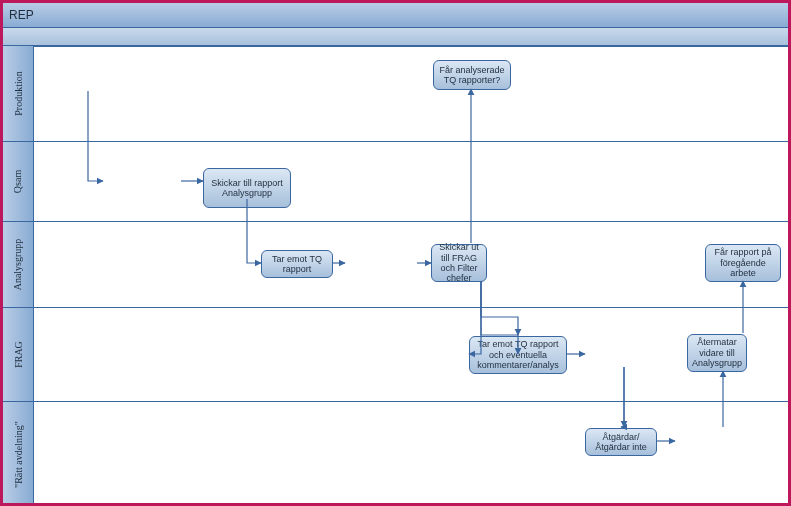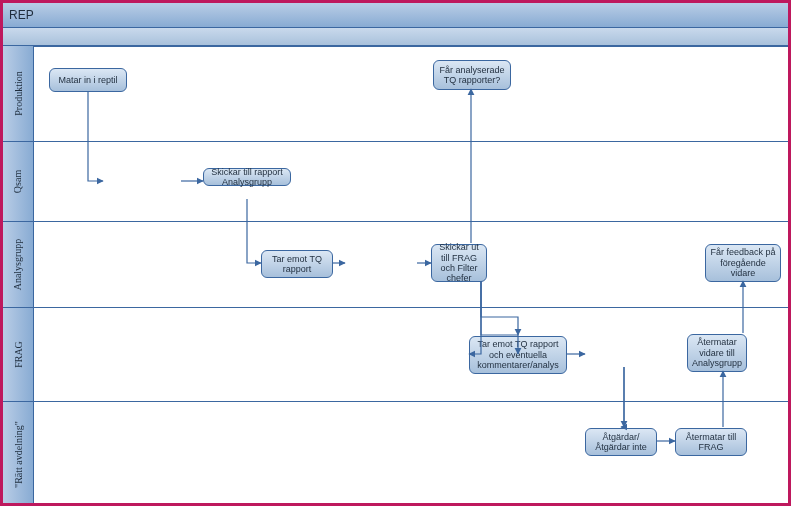--- a/index.html
+++ b/index.html
@@ -23,62 +23,60 @@
   </div>
   <div class="sub-bar"></div>
 
   <div class="lanes">
 
     <div class="lane" style="top:0;height:96px">
       <div class="lane-label">
           <span>Produktion</span>
         </div>
       <div class="lane-body">
-        <div class="node" style="left:16px;top:22px;width:78px;height:24px">Matar in i reptil</div>
         <div class="node" style="left:400px;top:14px;width:78px;height:30px">Får analyserade TQ rapporter?</div>
       </div>
     </div>
 
     <div class="lane" style="top:96px;height:80px">
       <div class="lane-label">
           <span>Qsam</span>
         </div>
       <div class="lane-body">
-        <div class="node" style="left:170px;top:26px;width:88px;height:18px">Skickar till rapport Analysgrupp</div>
+        <div class="node" style="left:170px;top:26px;width:88px;height:40px">Skickar till rapport Analysgrupp</div>
       </div>
     </div>
 
     <div class="lane" style="top:176px;height:86px">
       <div class="lane-label">
           <span>Analysgrupp</span>
         </div>
       <div class="lane-body">
         <div class="node" style="left:228px;top:28px;width:72px;height:28px">Tar emot TQ rapport</div>
         <div class="node" style="left:398px;top:22px;width:56px;height:38px">Skickar ut till FRAG och Filter chefer</div>
-        <div class="node" style="left:672px;top:22px;width:76px;height:38px">Får feedback på föregående vidare</div>
+        <div class="node" style="left:672px;top:22px;width:76px;height:38px">Får rapport på föregående arbete</div>
       </div>
     </div>
 
     <div class="lane" style="top:262px;height:94px">
       <div class="lane-label">
           <span>FRAG</span>
         </div>
       <div class="lane-body">
         <div class="node" style="left:436px;top:28px;width:98px;height:38px">Tar emot TQ rapport och eventuella kommentarer/analys</div>
         <div class="node" style="left:654px;top:26px;width:60px;height:38px">Återmatar vidare till Analysgrupp</div>
       </div>
     </div>
 
     <div class="lane" style="top:356px;height:107px;border-bottom:1px solid #3b67a0">
       <div class="lane-label">
           <span>"Rätt avdelning"</span>
         </div>
       <div class="lane-body">
         <div class="node" style="left:552px;top:26px;width:72px;height:28px">Åtgärdar/ Åtgärdar inte</div>
-        <div class="node" style="left:642px;top:26px;width:72px;height:28px">Återmatar till FRAG</div>
       </div>
     </div>
 
     <svg class="conn" width="789" height="463">
       <defs>
         <marker id="ah" viewBox="0 0 10 10" refX="9" refY="5" markerWidth="6" markerHeight="6" orient="auto">
           <path d="M0,0 L10,5 L0,10 z" fill="#3b67a0"></path>
         </marker>
       </defs>
       <g stroke="#3b67a0" stroke-width="1.2" fill="none" marker-end="url(#ah)">

